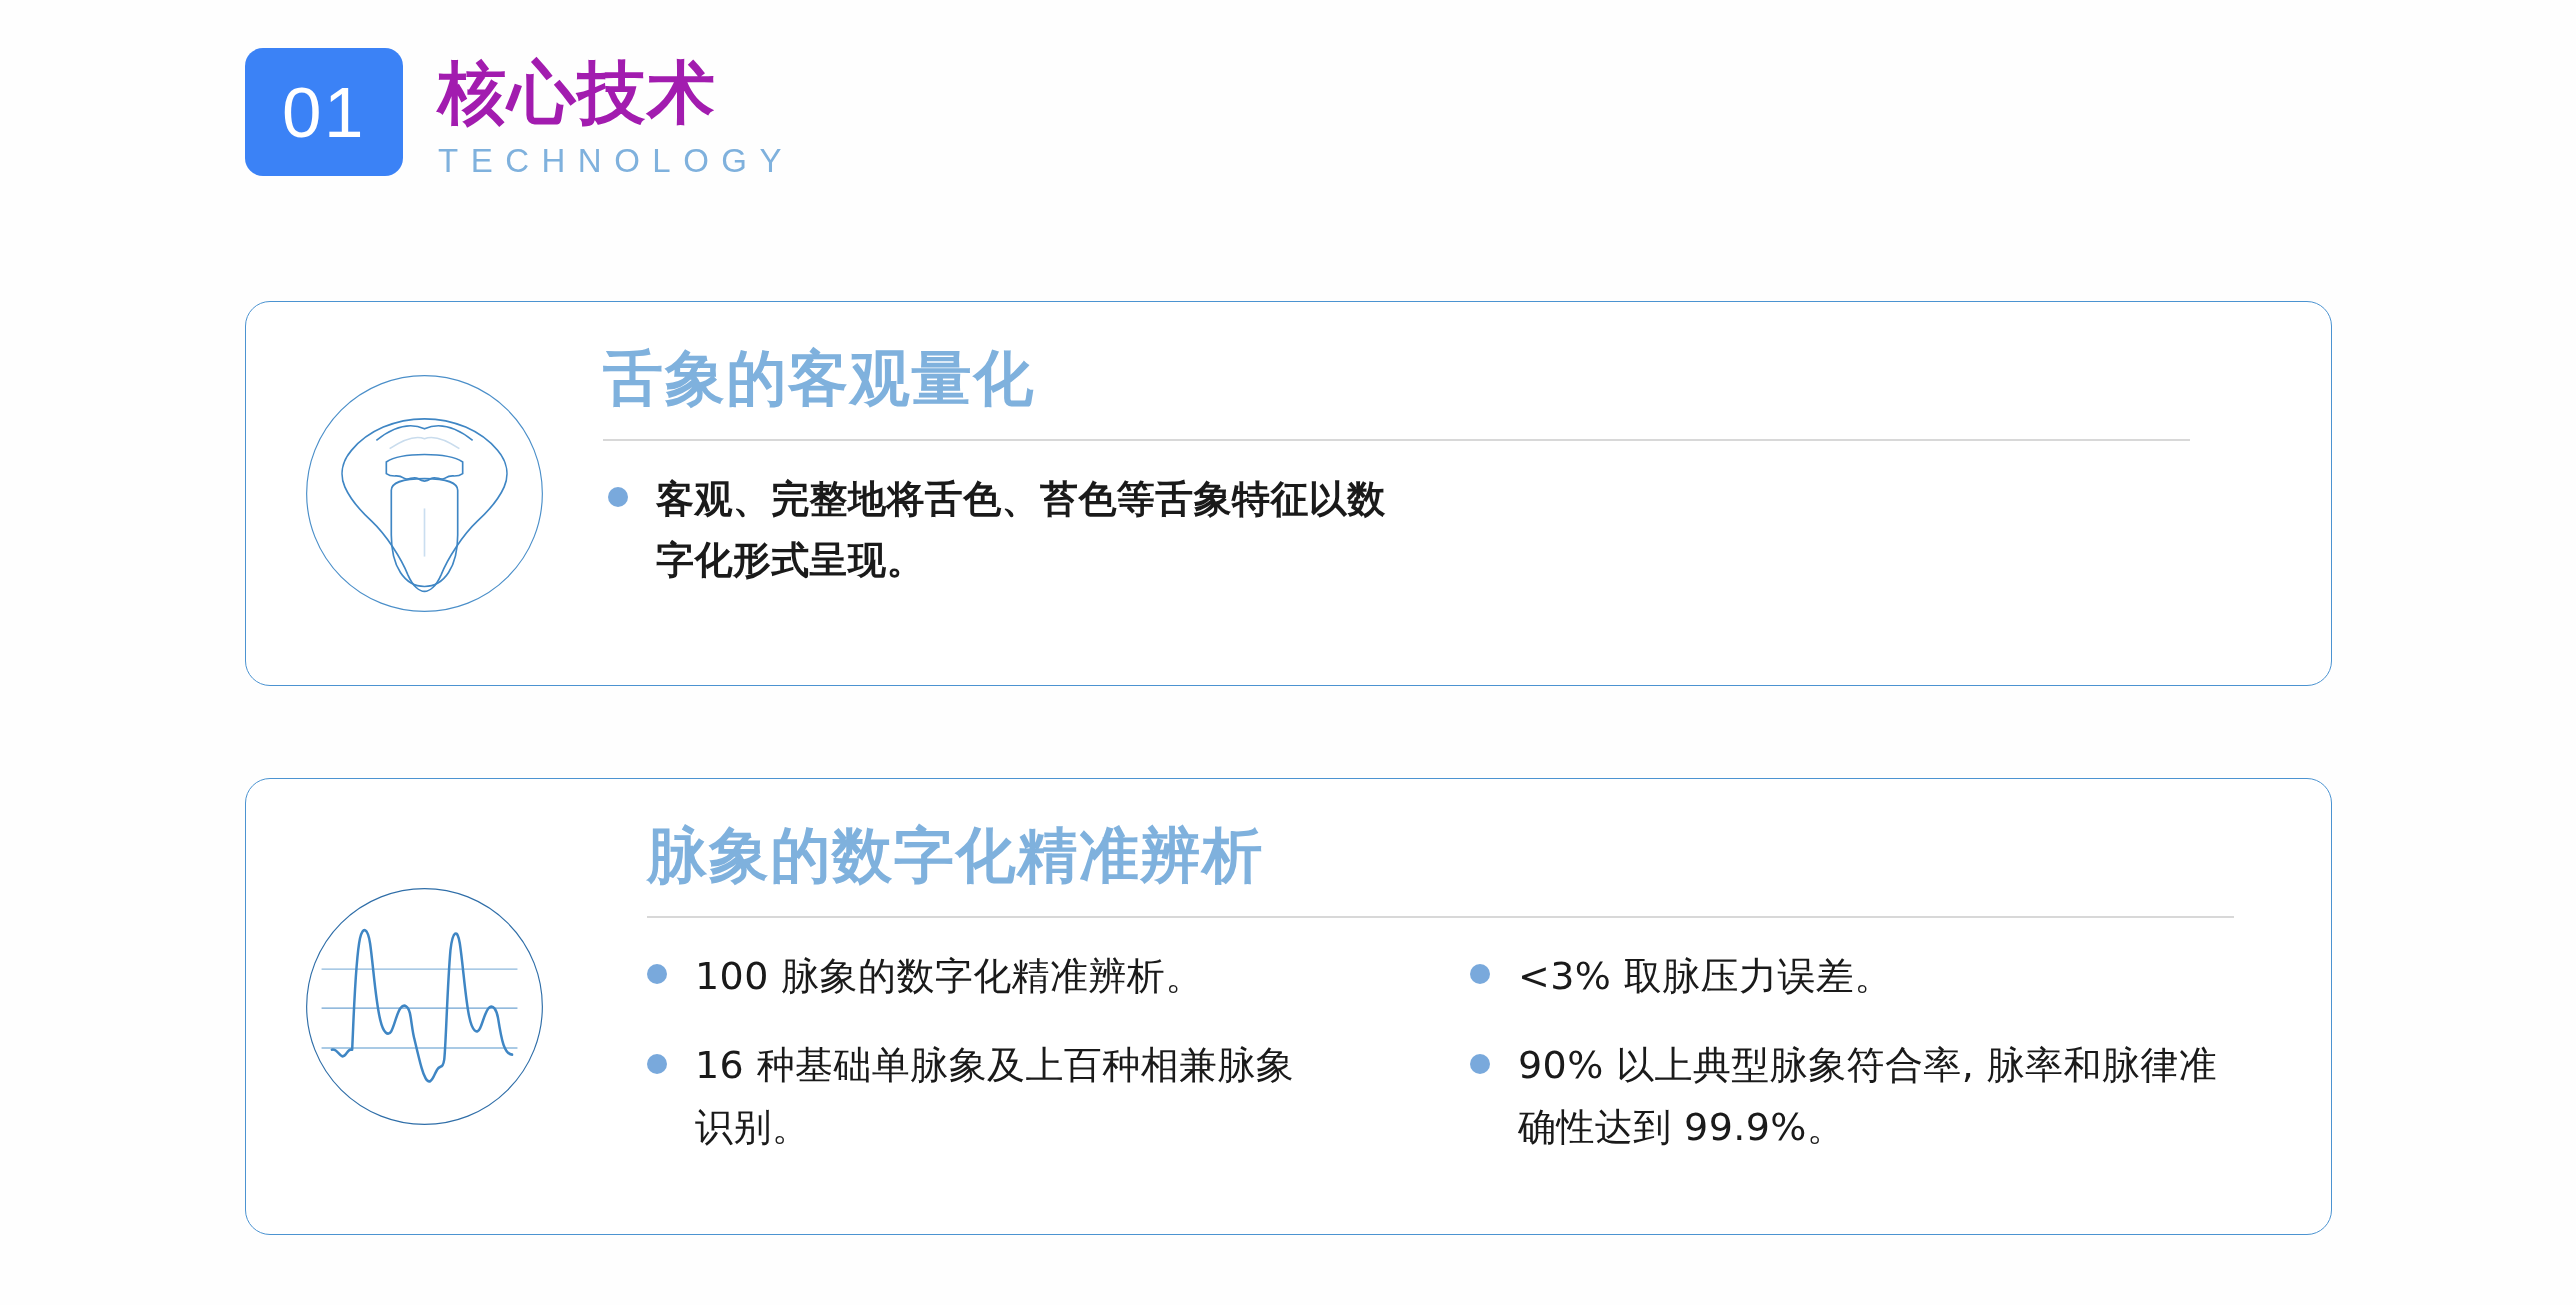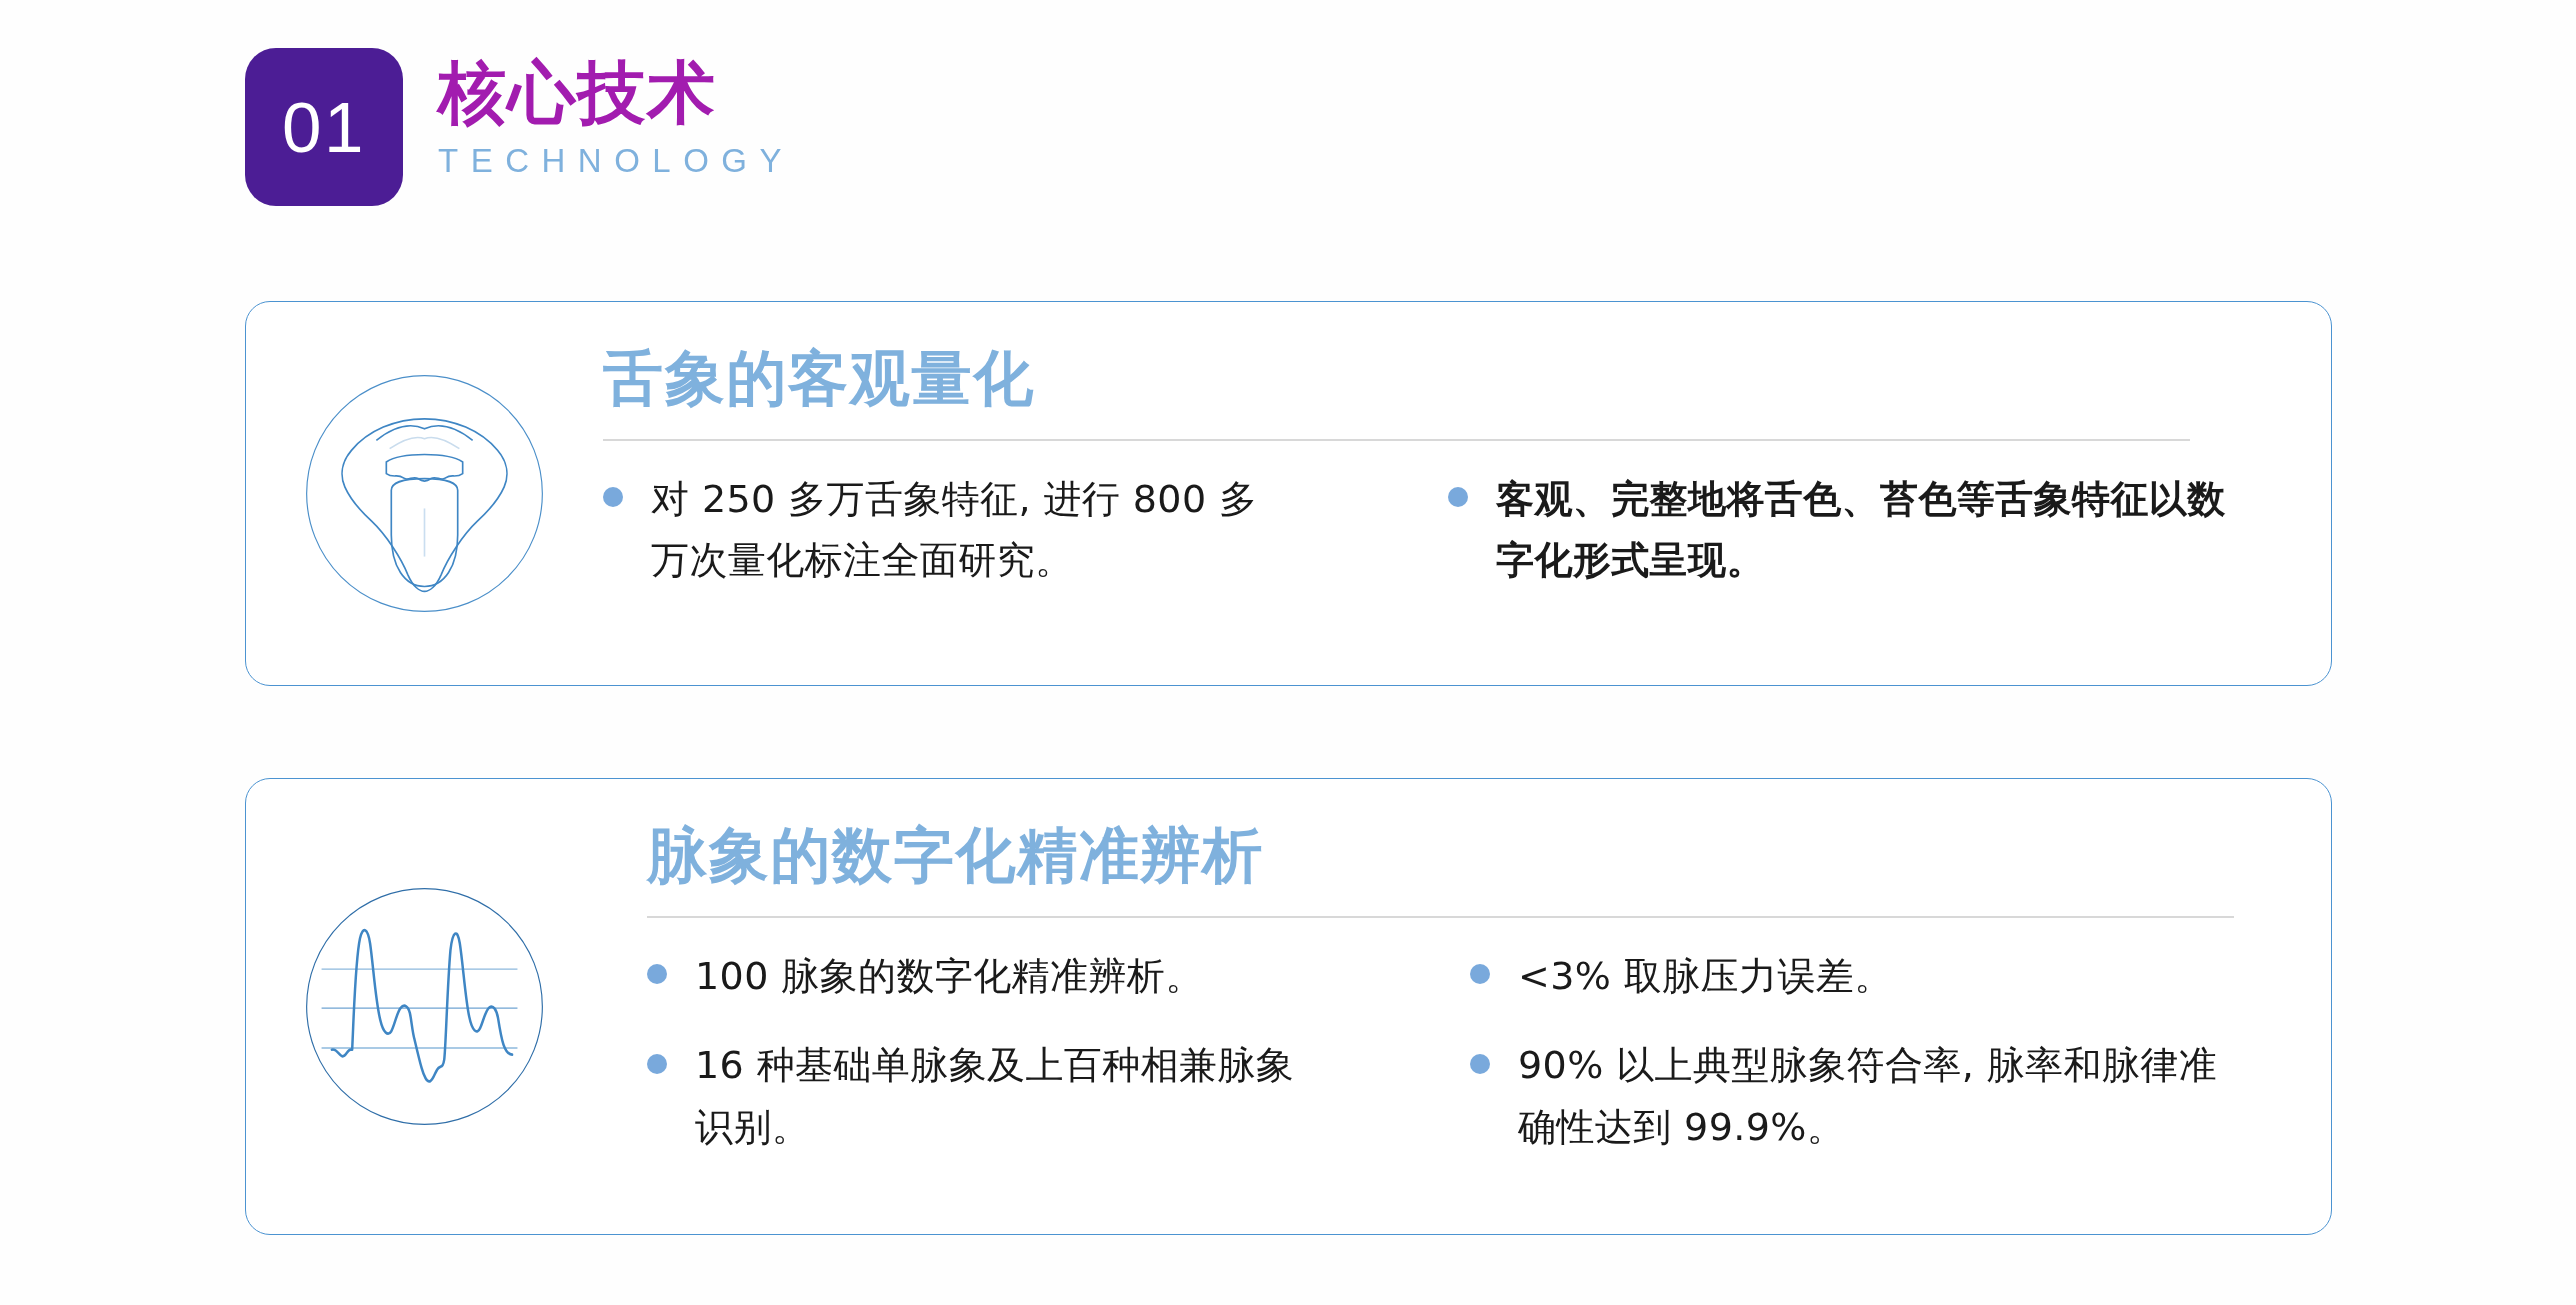--- a/index.html
+++ b/index.html
@@ -19,23 +19,23 @@
   
   #header {
     position: absolute;
     left: 245px;
     top: 48px;
     display: flex;
     align-items: flex-start;
   }
   #section-badge {
     width: 158px;
-    height: 158px;
-    border-radius: 31px;
-    background: #4c1d95;
+    height: 128px;
+    border-radius: 18px;
+    background: #3b82f6;
     display: flex;
     align-items: center;
     justify-content: center;
     flex: none;
   }
   #section-badge .num {
     color: #ffffff;
     font-size: 71px;
     font-weight: 400;
     letter-spacing: 2.5px;
@@ -203,26 +203,20 @@
                C 126 262 110 238 110 200 Z" fill="none" stroke="#3f86c4" stroke-width="2"></path>
 
       <line x1="150" y1="168" x2="150" y2="226" stroke="#cadef0" stroke-width="2"></line>
     </svg>
   </div>
 
   <div class="card-body">
     <div class="card-title">舌象的客观量化</div>
     <div class="card-divider"></div>
     <div class="bullet-grid">
-      <div class="bullet-col left">
-        <div class="bullet">
-          <span class="bullet-dot"></span>
-          <span class="bullet-text">对 250 多万舌象特征, 进行 800 多万次量化标注全面研究。</span>
-        </div>
-      </div>
       <div class="bullet-col right">
         <div class="bullet">
           <span class="bullet-dot"></span>
           <span class="bullet-text">客观、完整地将舌色、苔色等舌象特征以数字化形式呈现。</span>
         </div>
       </div>
     </div>
   </div>
 </div>
 

